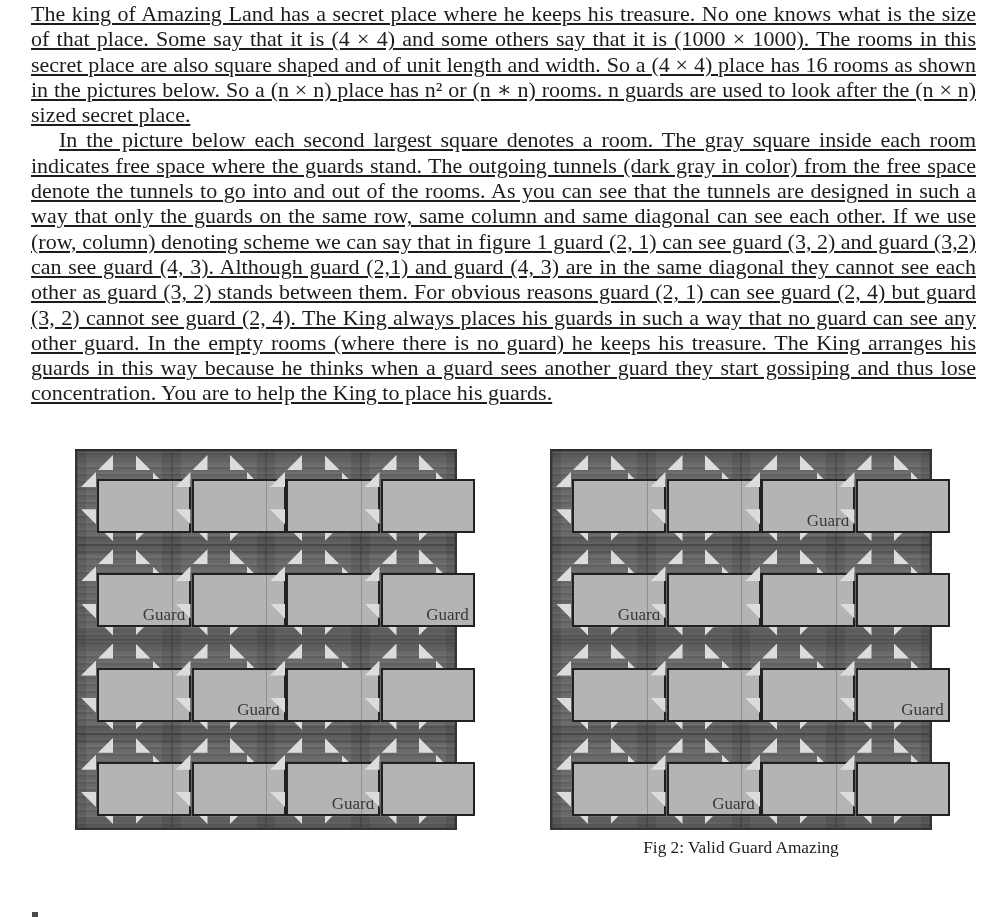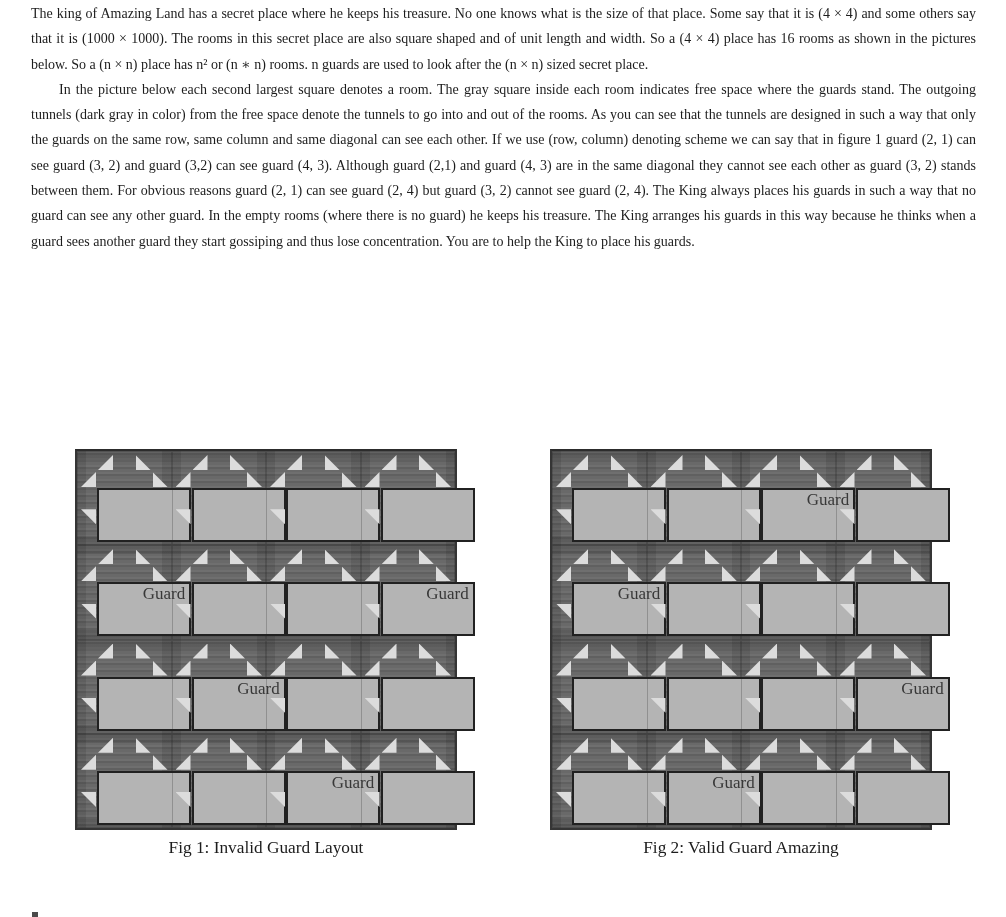--- a/index.html
+++ b/index.html
@@ -10,23 +10,24 @@
     background: #ffffff;
     font-family: "Liberation Serif", "DejaVu Serif", serif;
     color: #1c1c1c;
     overflow: hidden;
   }
   .text-block {
     position: absolute;
     left: 31px;
     top: 1px;
     width: 945px;
-    font-size: 14px;
+    font-size: 22px;
     line-height: 25.3px;
     text-align: justify;
+    text-decoration: underline;
   }
   .text-block p { margin: 0; }
   .para-indent { text-indent: 28px; }
 
   .figures-row {
     position: absolute;
     top: 449px;
     left: 0;
     width: 1006px;
     box-sizing: border-box;
@@ -49,27 +50,27 @@
       repeating-linear-gradient(180deg, rgba(0,0,0,0.12) 0 9px,  rgba(0,0,0,0) 9px 85px, rgba(0,0,0,0.12) 85px 94.25px),
       repeating-linear-gradient(180deg, #6f6f6f 0 2px, #606060 2px 4px, #696969 4px 7px);
   }
   .room-cell {
     position: relative;
     box-shadow: inset 0 0 0 1px rgba(35,35,35,0.25);
   }
   .room-square {
     position: absolute;
     left: 20px;
-    top: 37px;
+    top: 28px;
     width: 50px;
     height: 50px;
     background: var(--free-space, #b4b4b4);
     border: 2px solid var(--room-border, #212121);
     display: flex;
-    align-items: flex-start;
+    align-items: flex-end;
     justify-content: center;
     padding-left: 40px;
   }
   .guard-label {
     font-size: 17px;
     color: var(--guard-text, #383838);
     white-space: nowrap;
   }
   .tri {
     position: absolute;
@@ -300,21 +301,20 @@
             <div class="tri hyp-ne pos-n-right"></div>
             <div class="tri hyp-nw pos-w-top"></div>
             <div class="tri hyp-sw pos-w-bot"></div>
             <div class="tri hyp-ne pos-e-top"></div>
             <div class="tri hyp-se pos-e-bot"></div>
             <div class="tri hyp-sw pos-s-left"></div>
             <div class="tri hyp-se pos-s-right"></div>
             <div class="room-square"></div>
           </div>
         </div>
-      <figcaption class="figure-caption">Fig 1: Invalid Guard Layout</figcaption>
     </figure>
 
     <figure class="figure-block">
       <div class="room-grid">
           <div class="room-cell">
             <div class="tri hyp-nw pos-n-left"></div>
             <div class="tri hyp-ne pos-n-right"></div>
             <div class="tri hyp-nw pos-w-top"></div>
             <div class="tri hyp-sw pos-w-bot"></div>
             <div class="tri hyp-ne pos-e-top"></div>

